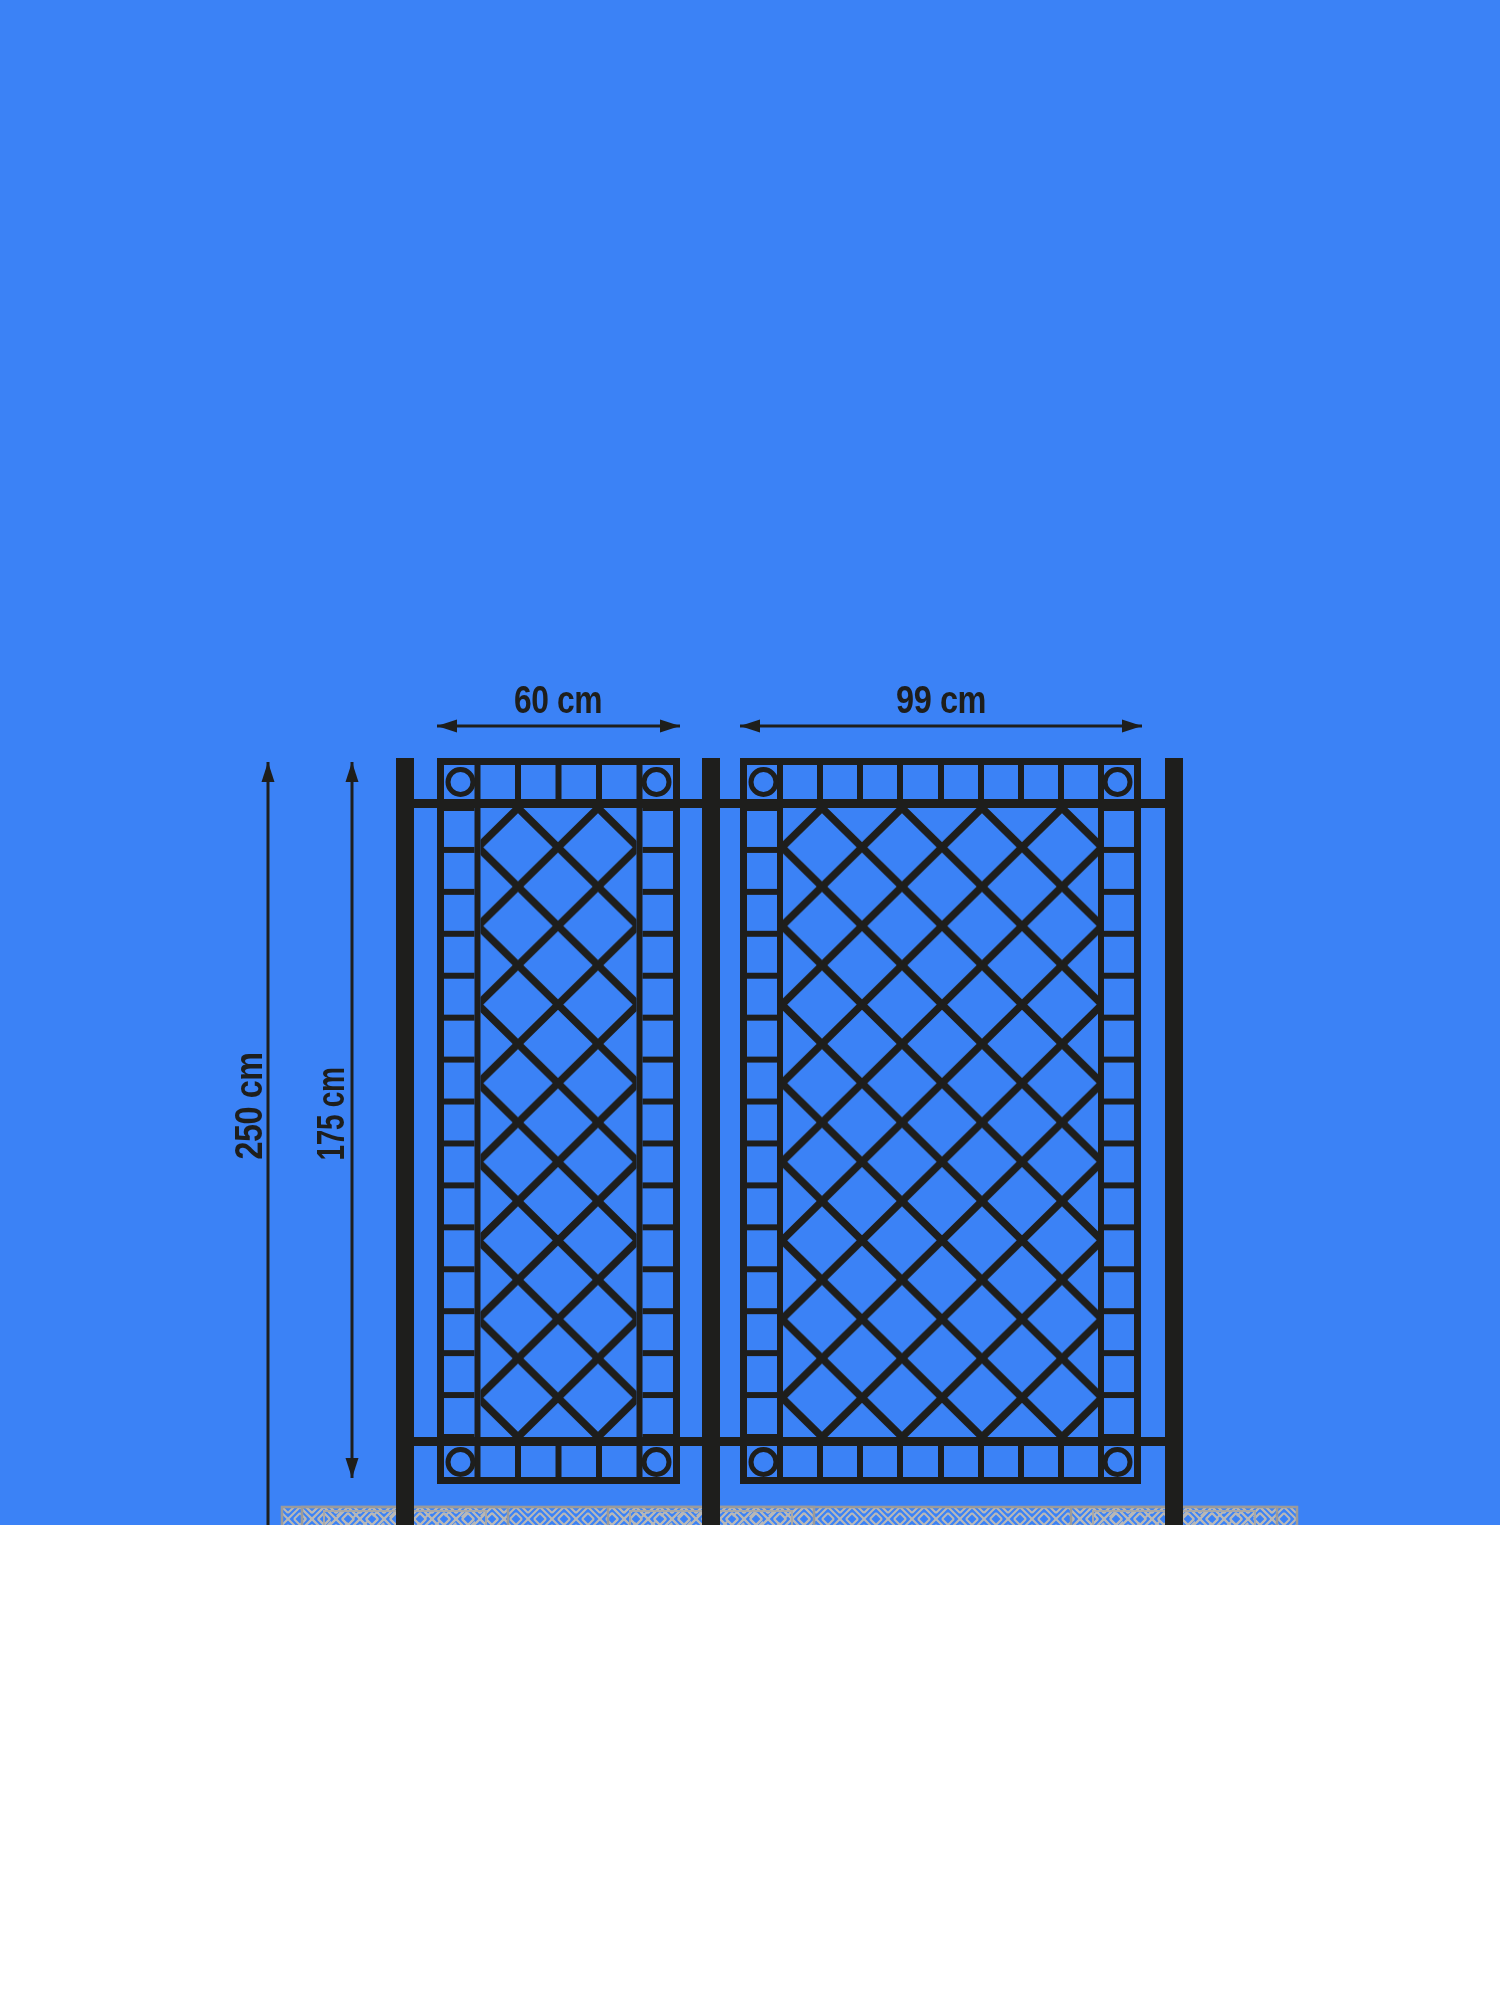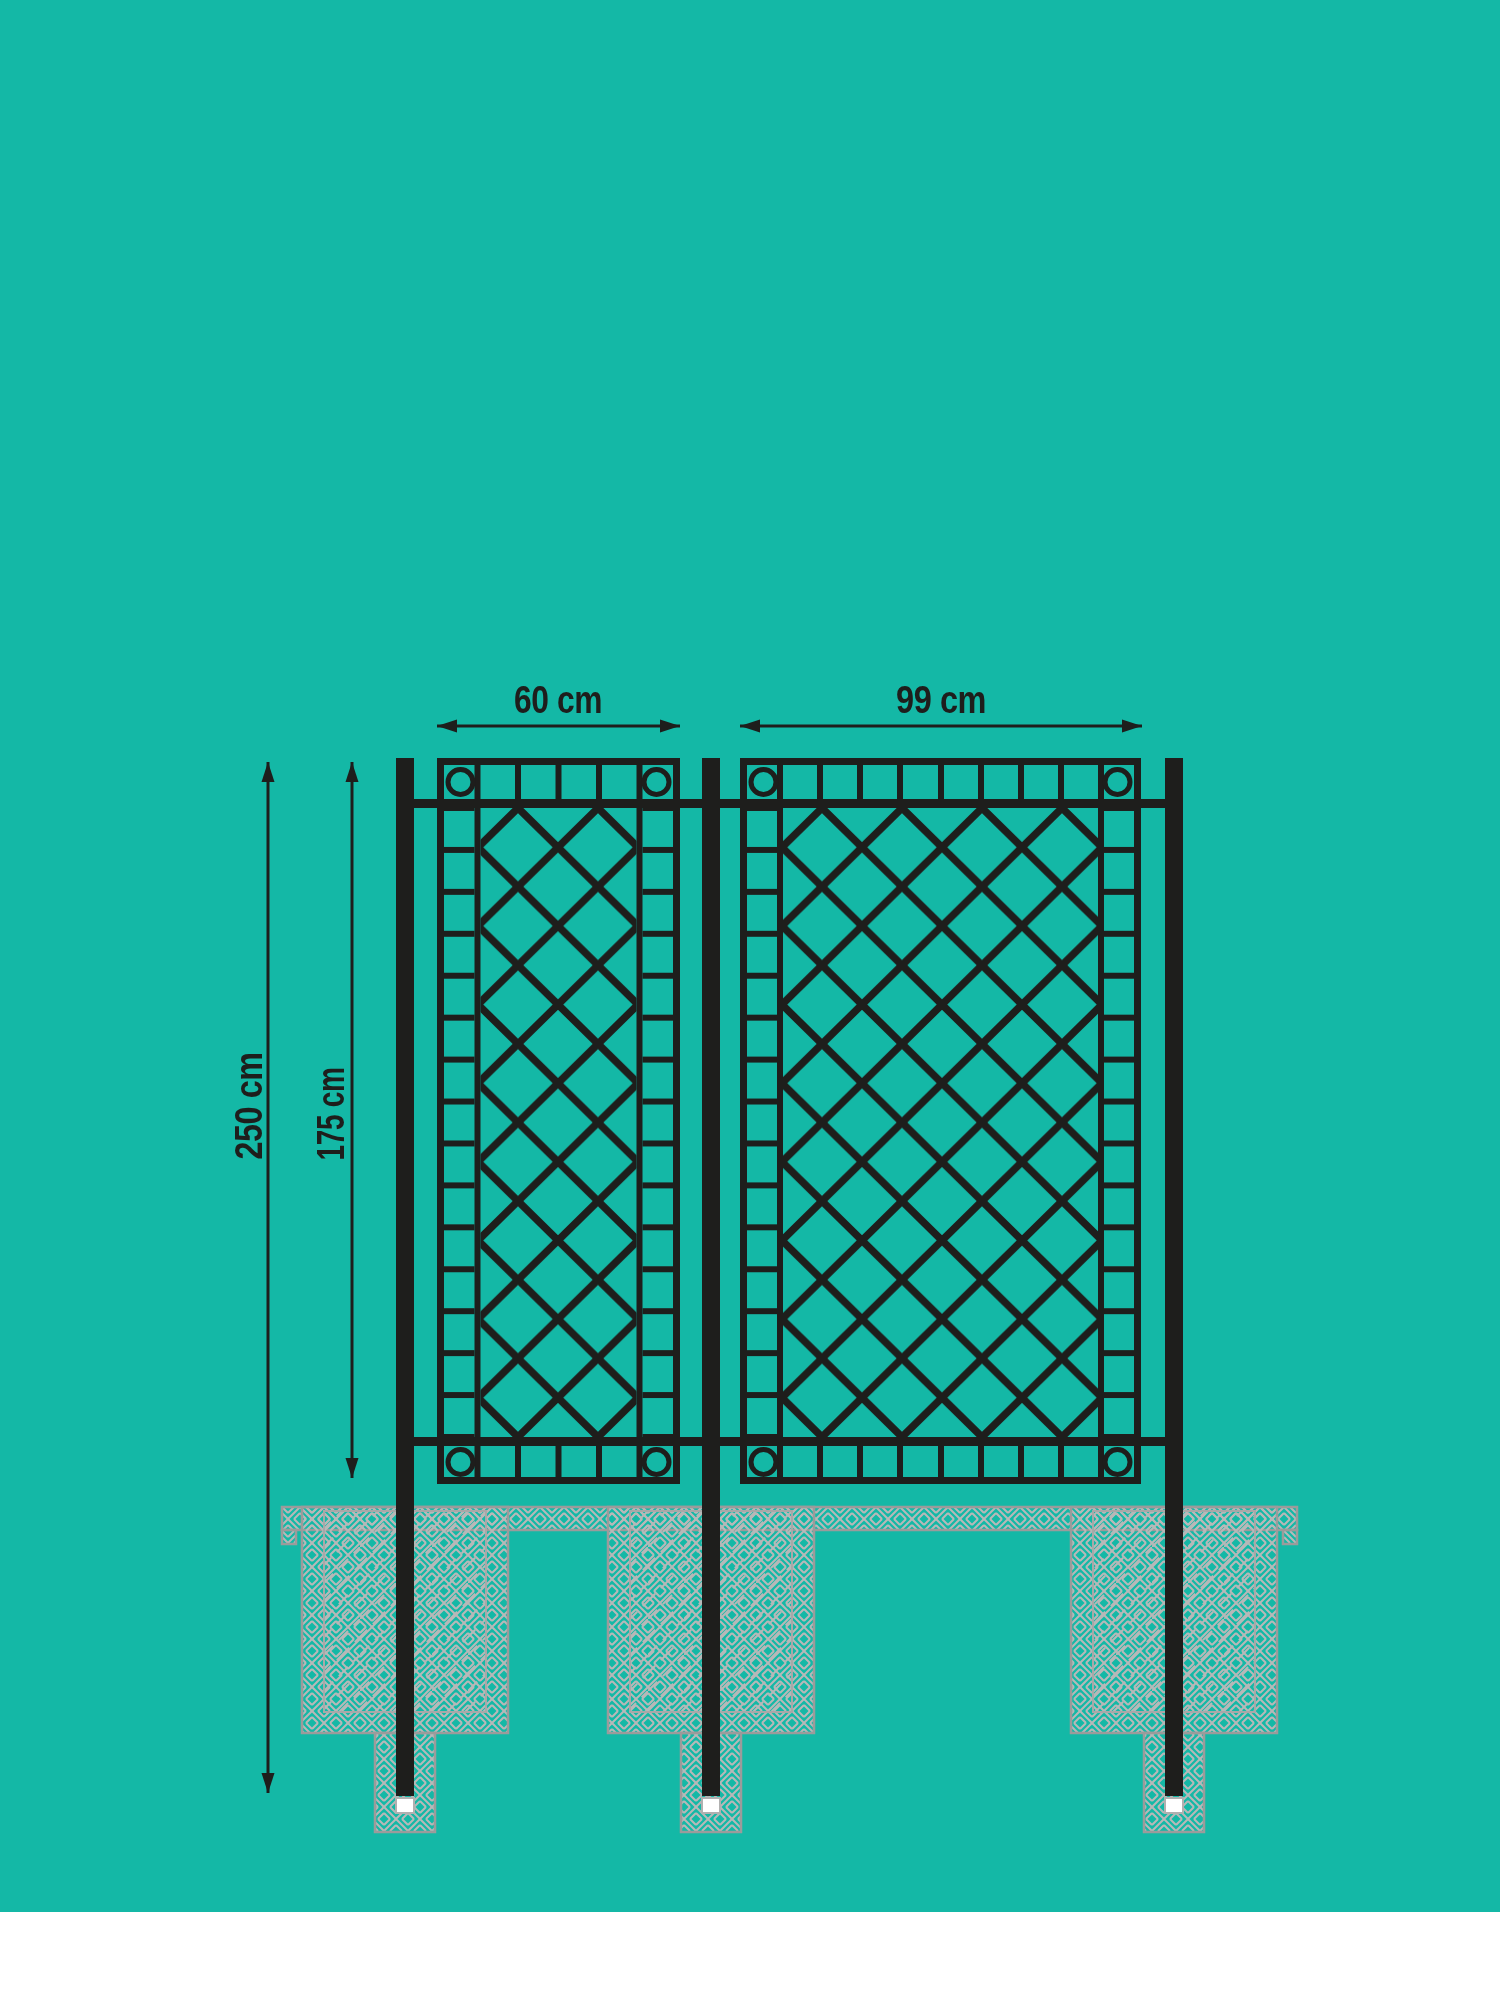--- a/index.html
+++ b/index.html
@@ -1,16 +1,16 @@
 <!DOCTYPE html>
 <html><head>
 <meta charset="utf-8">
 <style>
   html,body{margin:0;padding:0;background:#ffffff;}
-  .stage{position:relative;width:1500px;height:1912px;background:#14b8a6;overflow:hidden;}
+  .stage{position:relative;width:1500px;height:1525px;background:#3b82f6;overflow:hidden;}
   .dim-label{font:700 38px "Liberation Sans", sans-serif;fill:#1e1e1c;letter-spacing:-0.5px;}
   svg{display:block;}
 </style>
 </head>
 <body>
 
 <div class="stage">
 <svg width="1500" height="1998" viewBox="0 0 1500 1998" xmlns="http://www.w3.org/2000/svg">
 
   <defs>

